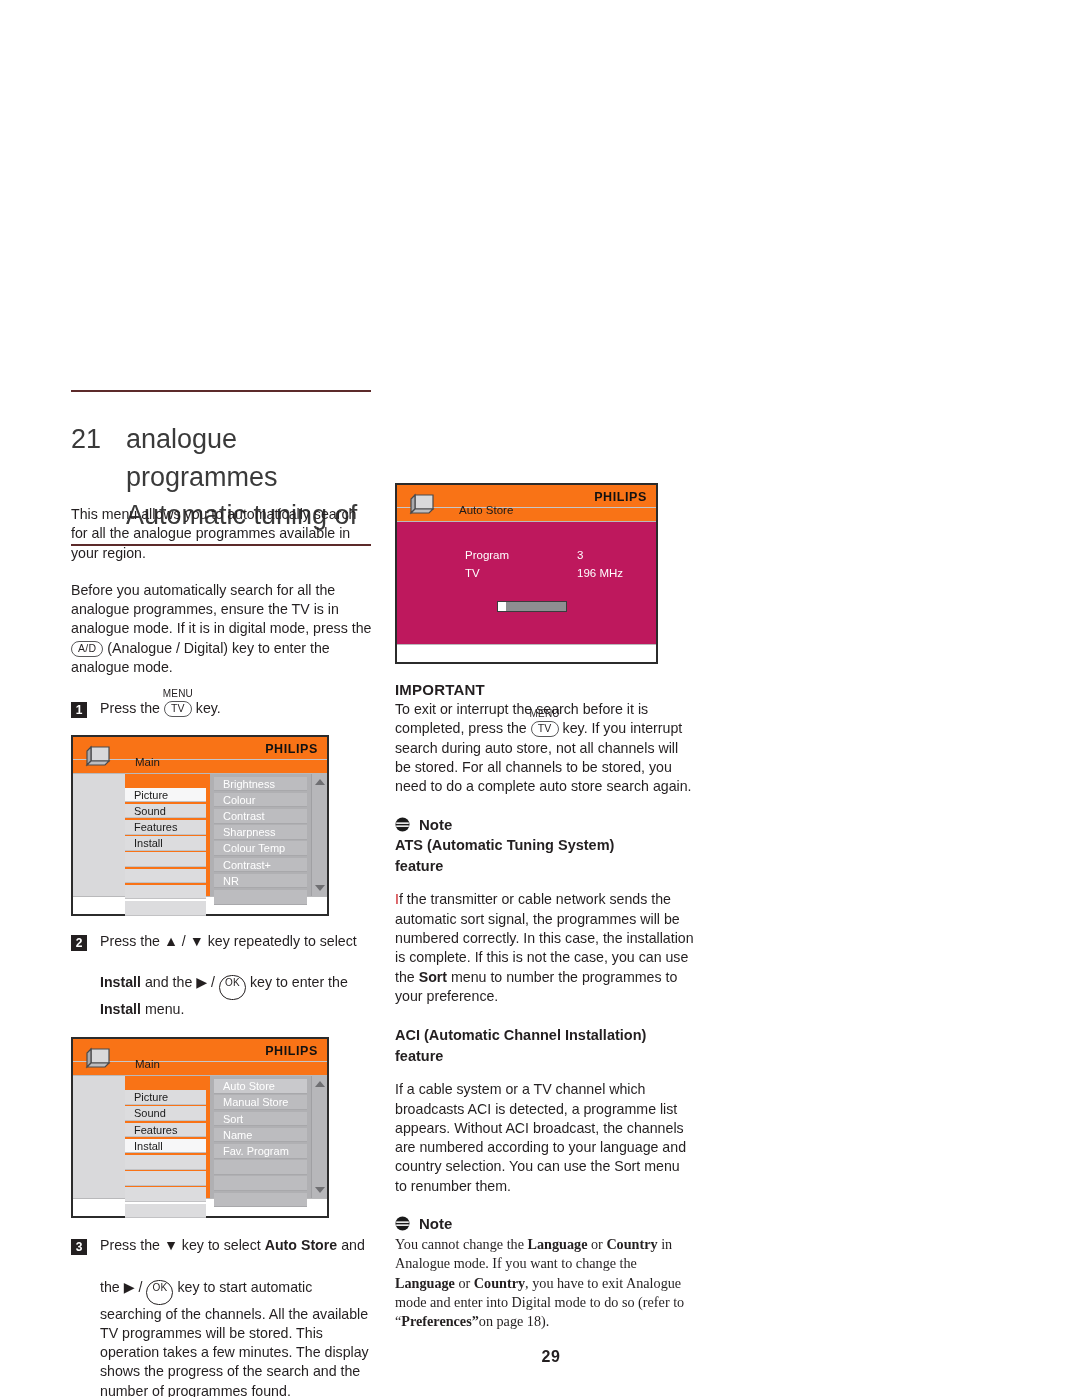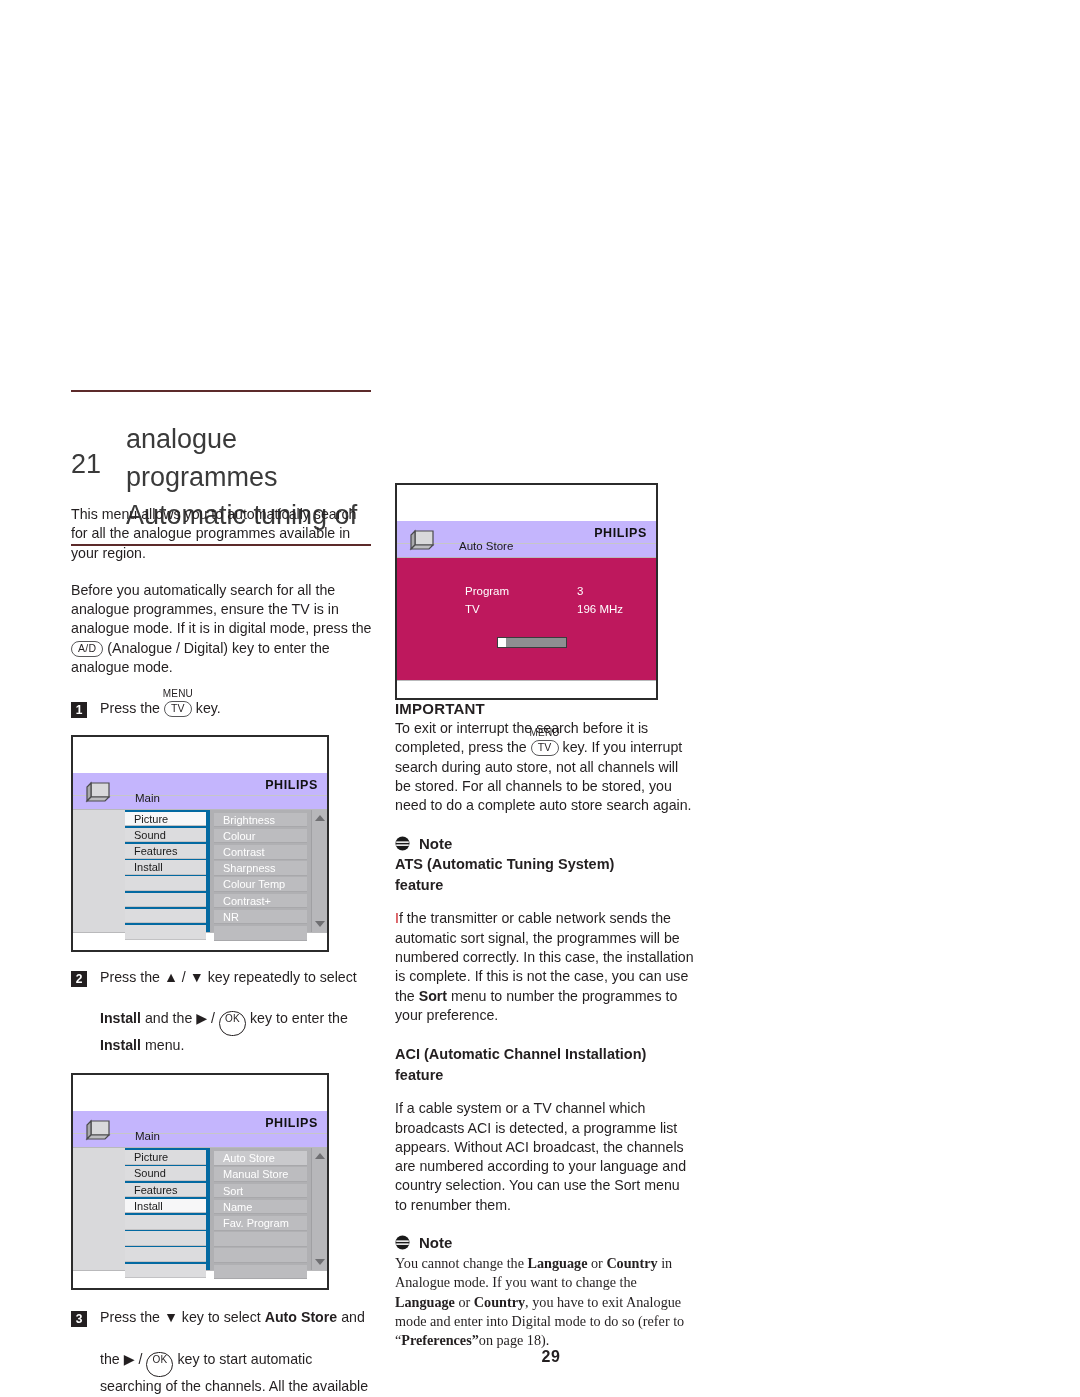--- a/index.html
+++ b/index.html
@@ -14,21 +14,21 @@
   }
 
   .page { position:absolute; inset:0; }
 
   
   .title-block { position:absolute; left:71px; top:390px; width:300px; }
   .rule-top { height:2px; background:#5c2a2a; width:300px; }
   .title-row { display:flex; padding-top:28px; padding-bottom:6px; }
   .title-num {
     font-size:27px; font-weight:400; color:#3a3a3a;
-    letter-spacing:0px; line-height:38px; width:55px; flex:0 0 55px;margin-top:25px;
+    letter-spacing:0px; line-height:38px; width:55px; flex:0 0 55px;
   }
   .title-text {
     font-size:27px; font-weight:400; color:#3a3a3a;
     line-height:38px; flex:1;
   }
   .rule-bot { height:2px; background:#5c2a2a; width:300px; margin-top:4px; }
 
   
   .col-left  { position:absolute; left:71px;  top:505px; width:305px; }
   .col-right { position:absolute; left:395px; top:483px; width:300px; }
@@ -122,44 +122,43 @@
     border:2px solid #2b2b2b;
     background:#ffffff;
     margin:4px 0 0 0;
     position:relative;
     font-family:"Liberation Sans", sans-serif;
   }
   .osd.wide { width:263px; }
   .osd-head {
     height:37px;
     position:relative;
-    background:#c4b5fd;
+    background:#f97316;
     border-bottom:1px solid #b9b9bb;
-    margin-top:36px;
   }
   .osd-logo {
     position:absolute; right:9px; top:5px;
     font-size:12.5px; font-weight:bold;
     letter-spacing:.6px; color:#111;
   }
   .osd-headline {
     position:absolute; left:0; right:0; top:22px;
     height:1px; background:#c6c6c8;
   }
   .osd-tvicon { position:absolute; left:10px; top:7px; }
   .osd-title {
     position:absolute; left:62px; top:19px;
     font-size:11.5px; color:#1a1a1a;
   }
 
   .osd-body { display:flex; height:122px; background:#d4d4d6; }
   .osd-gutter { width:52px; background:#d9d9db; border-right:0; }
   .osd-colA {
-    width:85px; padding-top:2px;
-    background:#0369a1;
+    width:85px; padding-top:14px;
+    background:#f97316;
   }
   .osd-colB {
     flex:1; background:#b0b0b3; padding-top:3px;
     position:relative;
   }
   .osd-scroll {
     width:16px; background:#b7b7ba;
     position:relative;
     border-left:1px solid #a0a0a3;
   }
@@ -375,21 +374,21 @@
         <div class="as-row as-val1">3</div>
         <div class="as-row as-lbl2">TV</div>
         <div class="as-row as-val2">196 MHz</div>
         <div class="as-bar">
           <div class="as-bar-fill" style="width: 12%;"></div>
         </div>
       </div>
       <div class="osd-foot"></div>
     </div>
 
-    <h3 class="important" style="margin-top:0;">IMPORTANT</h3>
+    <h3 class="important" style="margin-top:17px;">IMPORTANT</h3>
     <p class="body" style="margin-bottom:20px;"><span>To exit or interrupt the search before it is completed, press the </span><span class="key-menu"><span class="cap">MENU</span><span class="key">TV</span></span><span> key. If you interrupt search during auto store, not all channels will be stored. For all channels to be stored, you need to do a complete auto store search again.</span></p>
 
     <div class="note-head">
       <span class="note-ico">
         <svg width="15" height="15" viewBox="0 0 15 15">
           <circle cx="7.5" cy="7.5" r="7" fill="#1a1a1a"></circle>
           <rect x="1.2" y="5.4" width="12.6" height="1.5" fill="#ffffff"></rect>
           <rect x="1.2" y="8.4" width="12.6" height="1.5" fill="#ffffff"></rect>
         </svg>
       </span>

